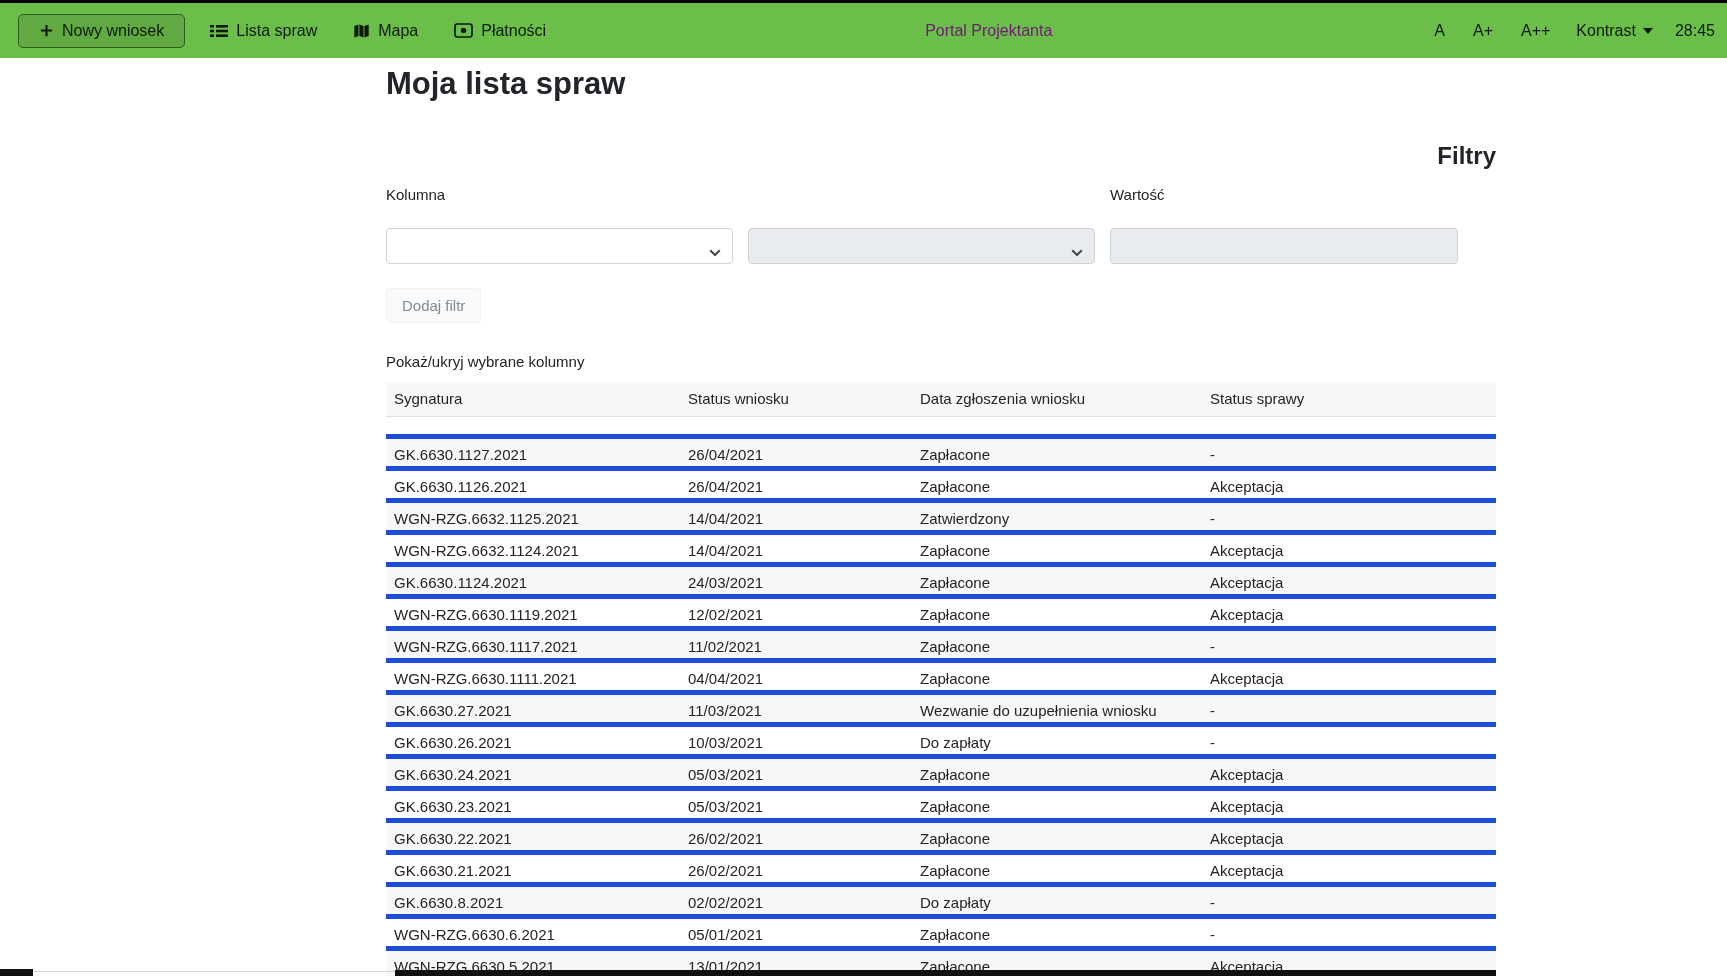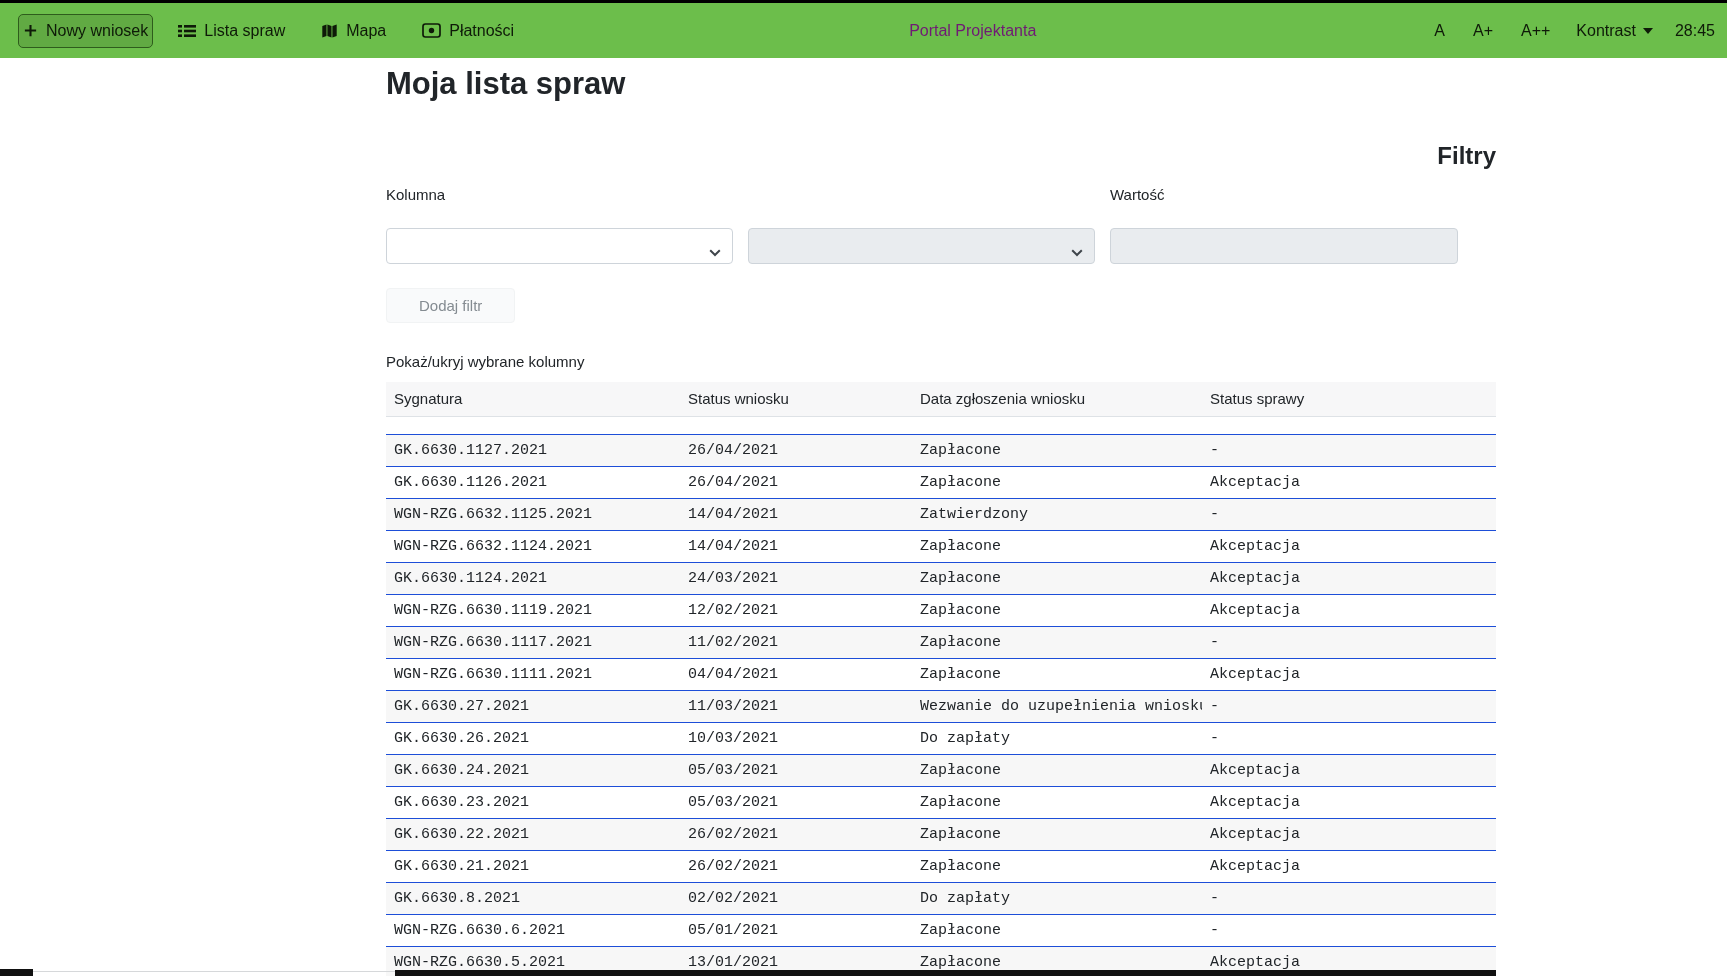--- a/index.html
+++ b/index.html
@@ -17,21 +17,21 @@
   
   .navbar {
     height: 55px; background: #6CBE4B;
     display: flex; align-items: center;
     padding: 0 10px 0 10px;
     color: #0e1a08;
   }
   .nav-left { display: flex; align-items: center; }
   .btn-new {
     display: flex; align-items: center; gap: 8px;
-    padding: 7px 4px; margin-left: 8px;
+    padding: 7px 20px; margin-left: 8px;
     border: 1px solid #2e5c1c; border-radius: 5px;
     background: rgba(0,0,0,0.10);
     font-size: 16px; color: #0e1a08; cursor: pointer;
   }
   .nav-item {
     display: flex; align-items: center; gap: 8px;
     padding: 8px 11px; margin-left: 14px;
     font-size: 16px; color: #0e1a08; cursor: pointer;
   }
   .nav-icon { display: inline-flex; align-items: center; }
@@ -53,38 +53,38 @@
   .field-label { font-size: 15px; color: #212529; height: 20px; margin-bottom: 6px; }
   .control {
     position: relative; height: 36px; border: 1px solid #ced4da; border-radius: 4px;
     background: #fff; width: 100%;
   }
   .control.disabled { background: #e9ecef; }
   .chevron { position: absolute; right: 11px; top: 14px; }
 
   .btn-add-filter {
     margin-top: 24px;
-    display: inline-block; padding: 8px 32px;
+    display: inline-block; padding: 8px 15px;
     font-size: 15px; color: #848b91;
     background: #f9fafb; border: 1px solid #f1f3f4; border-radius: 4px;
   }
 
   .toggle-columns { margin-top: 30px; font-size: 15px; color: #212529; cursor: pointer; display: inline-block; text-align: right; }
 
   
   .table { margin-top: 11px; width: 1110px; font-size: 15px; }
   .thead {
     display: grid; grid-template-columns: 294px 232px 290px 294px;
     background: #f7f7f8; border-bottom: 1px solid #dee2e6;
   }
   .th { padding: 8px 8px; height: 34px; line-height: 18px; color: #212529; }
   .tbody { margin-top: 17px; }
   .tr {
     display: grid; grid-template-columns: 294px 232px 290px 294px;
-    height: 32px; border-top: 1px solid #1d4ed8; cursor: pointer; font-family: Liberation Mono, monospace;
+    height: 32px; border-top: 5px solid #1d4ed8; cursor: pointer;
   }
   .tr:nth-child(odd) { background: rgba(0,0,0,0.03); }
   .td { padding: 6px 8px; line-height: 19px; color: #212529; white-space: nowrap; overflow: hidden; }
 
   
   .bottom-bar-left { position: absolute; left: 0; bottom: 0; width: 33px; height: 7px; background: #111; }
   .bottom-line { position: absolute; left: 33px; bottom: 4px; width: 362px; height: 1px; background: #d6d8da; }
   .bottom-bar-main { position: absolute; left: 395px; bottom: 0; width: 1101px; height: 6px; background: #111; }
 </style>
 </head>

